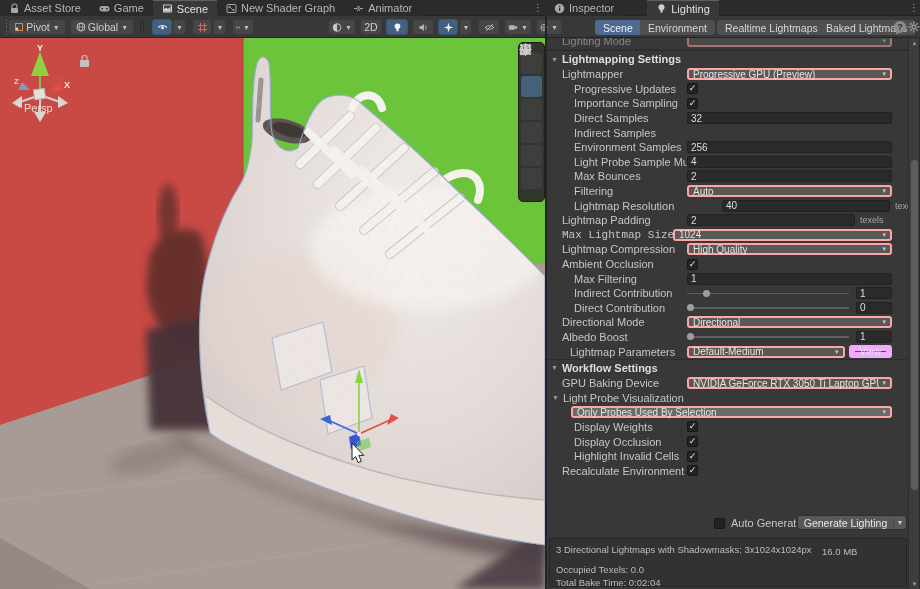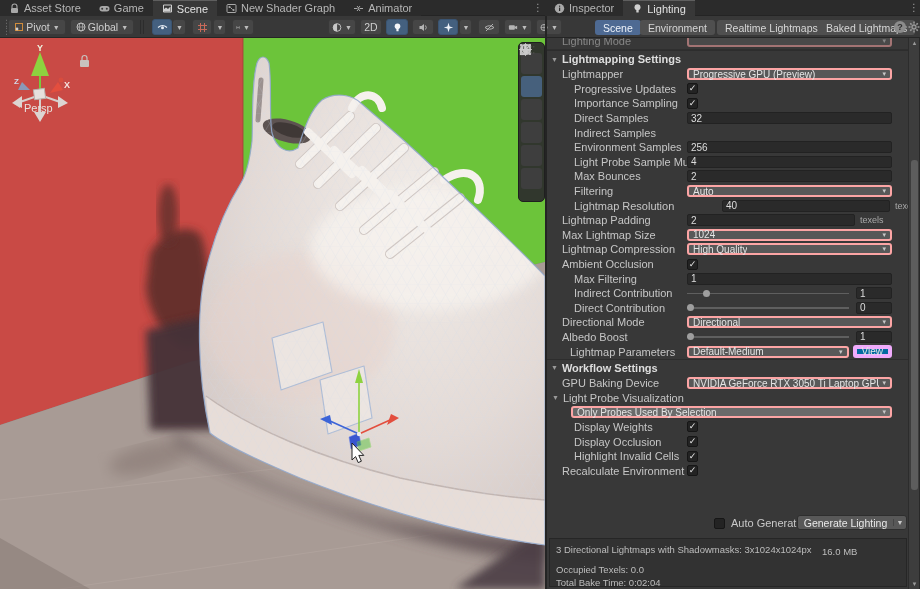--- a/index.html
+++ b/index.html
@@ -5,21 +5,21 @@
   html,body{margin:0;padding:0;background:#1e1e1e;}
   *{box-sizing:border-box;font-family:"Liberation Sans","DejaVu Sans",sans-serif;}
   .window{position:relative;width:920px;height:589px;background:#282828;overflow:hidden;}
 
   
   .tabbar{position:absolute;left:0;top:0;width:920px;height:16px;background:#2b2b2b;border-bottom:1px solid #242424;display:flex;}
   .tab{display:flex;align-items:center;gap:4px;padding:0 9px;height:16px;font-size:11px;color:#b6b6b6;background:#2b2b2b;}
   .tab.active{background:#383838;color:#e2e2e2;border-top:1px solid #5f5f5f;}
   .tab .ticon{width:11px;height:11px;flex:none;display:inline-block;}
   .kebab{position:absolute;top:0;width:12px;height:16px;color:#9a9a9a;font-size:10px;line-height:16px;text-align:center;}
-  .tabs-right{position:absolute;left:545px;top:0;height:16px;display:flex;}
+  .tabs-right{position:absolute;left:545px;top:0;height:16px;display:flex;gap:24px;}
 
   
   .toolrow{position:absolute;left:0;top:16px;width:920px;height:22px;background:#383838;border-bottom:1px solid #252525;}
   .trbtn{position:absolute;top:3px;height:16px;background:#464646;border:1px solid #393939;border-radius:3px;display:flex;align-items:center;justify-content:center;gap:2px;font-size:10.5px;color:#cfcfcf;padding:0 3px;}
   .trbtn.blue{background:#44607f;border-color:#3a5472;color:#e8eef6;}
   .trbtn .dd{font-size:7px;color:#bdbdbd;margin-left:1px;}
   .handle-dots{position:absolute;left:2px;top:3px;color:#6a6a6a;font-size:9px;line-height:8px;width:6px;}
   .vsep{position:absolute;top:4px;width:1px;height:14px;background:#2c2c2c;}
 
   
@@ -48,21 +48,21 @@
   .dropdown .dd-text{overflow:hidden;white-space:nowrap;}
   .dropdown .dd-arrow{margin-left:auto;font-size:7px;color:#c8c8c8;padding-left:3px;}
   .field{flex:1;height:12px;background:#2a2a2a;border:1px solid #222;border-radius:2px;color:#dcdcdc;font-size:10px;display:flex;align-items:center;padding:0 3px;}
   .field.small{flex:none;width:36px;}
   .field.mid{flex:none;width:168px;}
   .suffix{font-size:9px;color:#a8a8a8;margin-left:5px;white-space:nowrap;}
   .checkbox{flex:none;width:11px;height:11px;background:#232323;border:1px solid #161616;border-radius:2px;color:#e8e8e8;font-size:9px;line-height:9px;text-align:center;}
   .slider{flex:1;position:relative;height:10px;margin-right:7px;}
   .slider .track{position:absolute;left:0;right:0;top:4.5px;height:1.5px;background:#5f5f5f;}
   .slider .thumb{position:absolute;top:1.5px;width:7px;height:7px;border-radius:50%;background:#9e9e9e;}
-  .mini-btn{flex:none;margin-left:4px;height:13px;background:#0369a1;border:4px solid #f0abfc;border-radius:3px;color:#e6e6e6;font-size:10px;padding:0 5px;display:flex;align-items:center;}
+  .mini-btn{flex:none;margin-left:4px;height:13px;background:#0369a1;border:6px solid #f0abfc;border-radius:3px;color:#e6e6e6;font-size:10px;padding:0 5px;display:flex;align-items:center;}
   .section-header{display:flex;align-items:center;height:17px;border-top:1px solid #2d2d2d;font-size:11px;font-weight:bold;color:#dedede;}
   .tri{color:#999;font-size:7px;margin:0 4px 0 4px;}
   .clipped{height:12px;overflow:hidden;position:relative;border-bottom:1px solid #2f2f2f;}
   .clipped .row{margin-top:-4px;opacity:.55;}
 
   .footer-row{position:absolute;left:0;top:477px;width:361px;height:16px;display:flex;align-items:center;font-size:11px;color:#c8c8c8;}
   .gen-btn{position:absolute;left:250px;top:0;width:110px;height:15px;background:#585858;border:1px solid #2e2e2e;border-radius:3px;display:flex;align-items:center;color:#e8e8e8;font-size:10.5px;}
   .gen-btn .lbl{flex:1;text-align:center;}
   .gen-btn .dd{border-left:1px solid #454545;width:13px;text-align:center;font-size:7px;color:#c8c8c8;}
   .stats{position:absolute;left:2px;top:500px;width:358px;height:49px;background:#323232;border:1px solid #262626;font-size:9.5px;color:#bdbdbd;}
@@ -514,21 +514,21 @@
           </div>
         </div>
         <div class="row">
           <span class="rlabel" style="padding-left: 0px; width: 125px;">Lightmap Padding</span>
           <div class="ctrl">
             <div class="field mid">2</div>
             <span class="suffix">texels</span>
           </div>
         </div>
         <div class="row">
-          <span class="rlabel" style="padding-left: 0px; width: 125px;">Max Lightmap Size</span>
+          <span class="rlabel" style="padding-left: 0px; width: 111px; font-family: Liberation Mono, monospace;">Max Lightmap Size</span>
           <div class="ctrl">
             <div class="dropdown">
               <span class="dd-text">1024</span>
               <span class="dd-arrow">▾</span>
             </div>
           </div>
         </div>
         <div class="row">
           <span class="rlabel" style="padding-left: 0px; width: 125px;">Lightmap Compression</span>
           <div class="ctrl">

